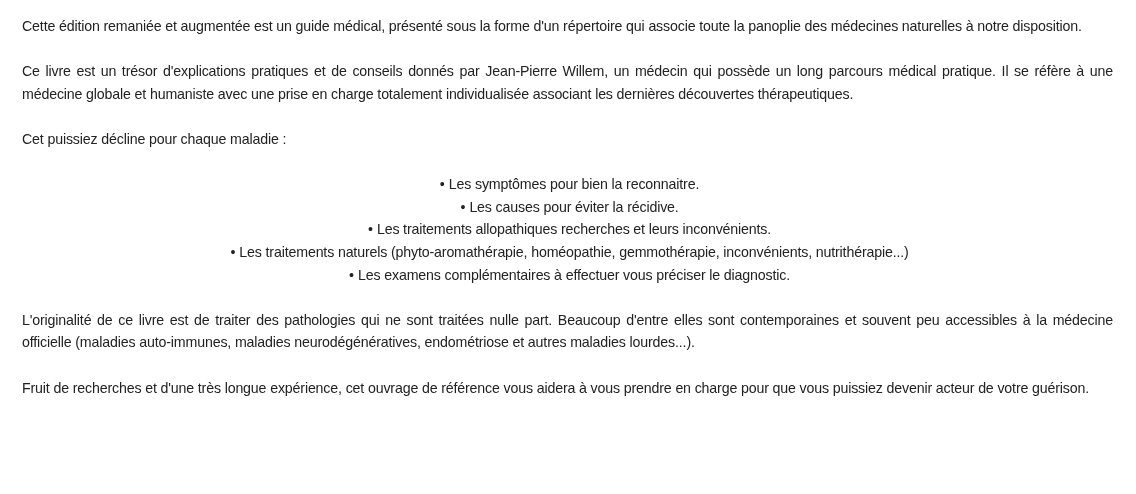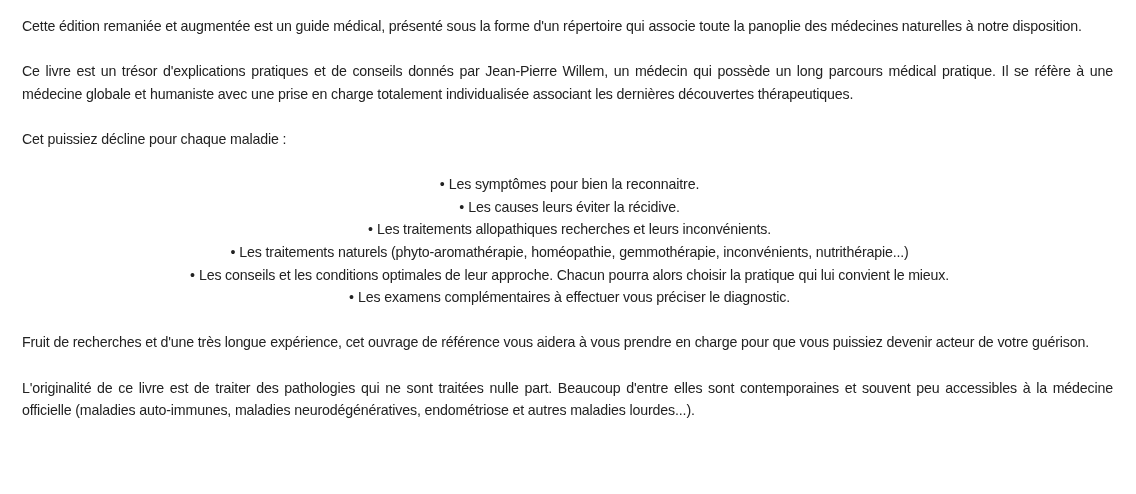--- a/index.html
+++ b/index.html
@@ -46,21 +46,20 @@
   </style>
 </head>
 <body>
 
 <div class="content">
   <p>Cette édition remaniée et augmentée est un guide médical, présenté sous la forme d'un répertoire qui associe toute la panoplie des médecines naturelles à notre disposition.</p>
   <p>Ce livre est un trésor d'explications pratiques et de conseils donnés par Jean-Pierre Willem, un médecin qui possède un long parcours médical pratique. Il se réfère à une médecine globale et humaniste avec une prise en charge totalement individualisée associant les dernières découvertes thérapeutiques.</p>
   <p class="nojust">Cet puissiez décline pour chaque maladie :</p>
   <ul>
     <li><span class="bullet">•</span><span>Les symptômes pour bien la reconnaitre.</span></li>
-    <li><span class="bullet">•</span><span>Les causes leurs éviter la récidive.</span></li>
+    <li><span class="bullet">•</span><span>Les causes pour éviter la récidive.</span></li>
     <li><span class="bullet">•</span><span>Les traitements allopathiques recherches et leurs inconvénients.</span></li>
     <li><span class="bullet">•</span><span>Les traitements naturels (phyto-aromathérapie, homéopathie, gemmothérapie, inconvénients, nutrithérapie...)</span></li>
-    <li><span class="bullet">•</span><span>Les conseils et les conditions optimales de leur approche. Chacun pourra alors choisir la pratique qui lui convient le mieux.</span></li>
     <li><span class="bullet">•</span><span>Les examens complémentaires à effectuer vous préciser le diagnostic.</span></li>
   </ul>
+  <p>L'originalité de ce livre est de traiter des pathologies qui ne sont traitées nulle part. Beaucoup d'entre elles sont contemporaines et souvent peu accessibles à la médecine officielle (maladies auto-immunes, maladies neurodégénératives, endométriose et autres maladies lourdes...).</p>
   <p>Fruit de recherches et d'une très longue expérience, cet ouvrage de référence vous aidera à vous prendre en charge pour que vous puissiez devenir acteur de votre guérison.</p>
-  <p>L'originalité de ce livre est de traiter des pathologies qui ne sont traitées nulle part. Beaucoup d'entre elles sont contemporaines et souvent peu accessibles à la médecine officielle (maladies auto-immunes, maladies neurodégénératives, endométriose et autres maladies lourdes...).</p>
 </div>
 
 </body></html>

